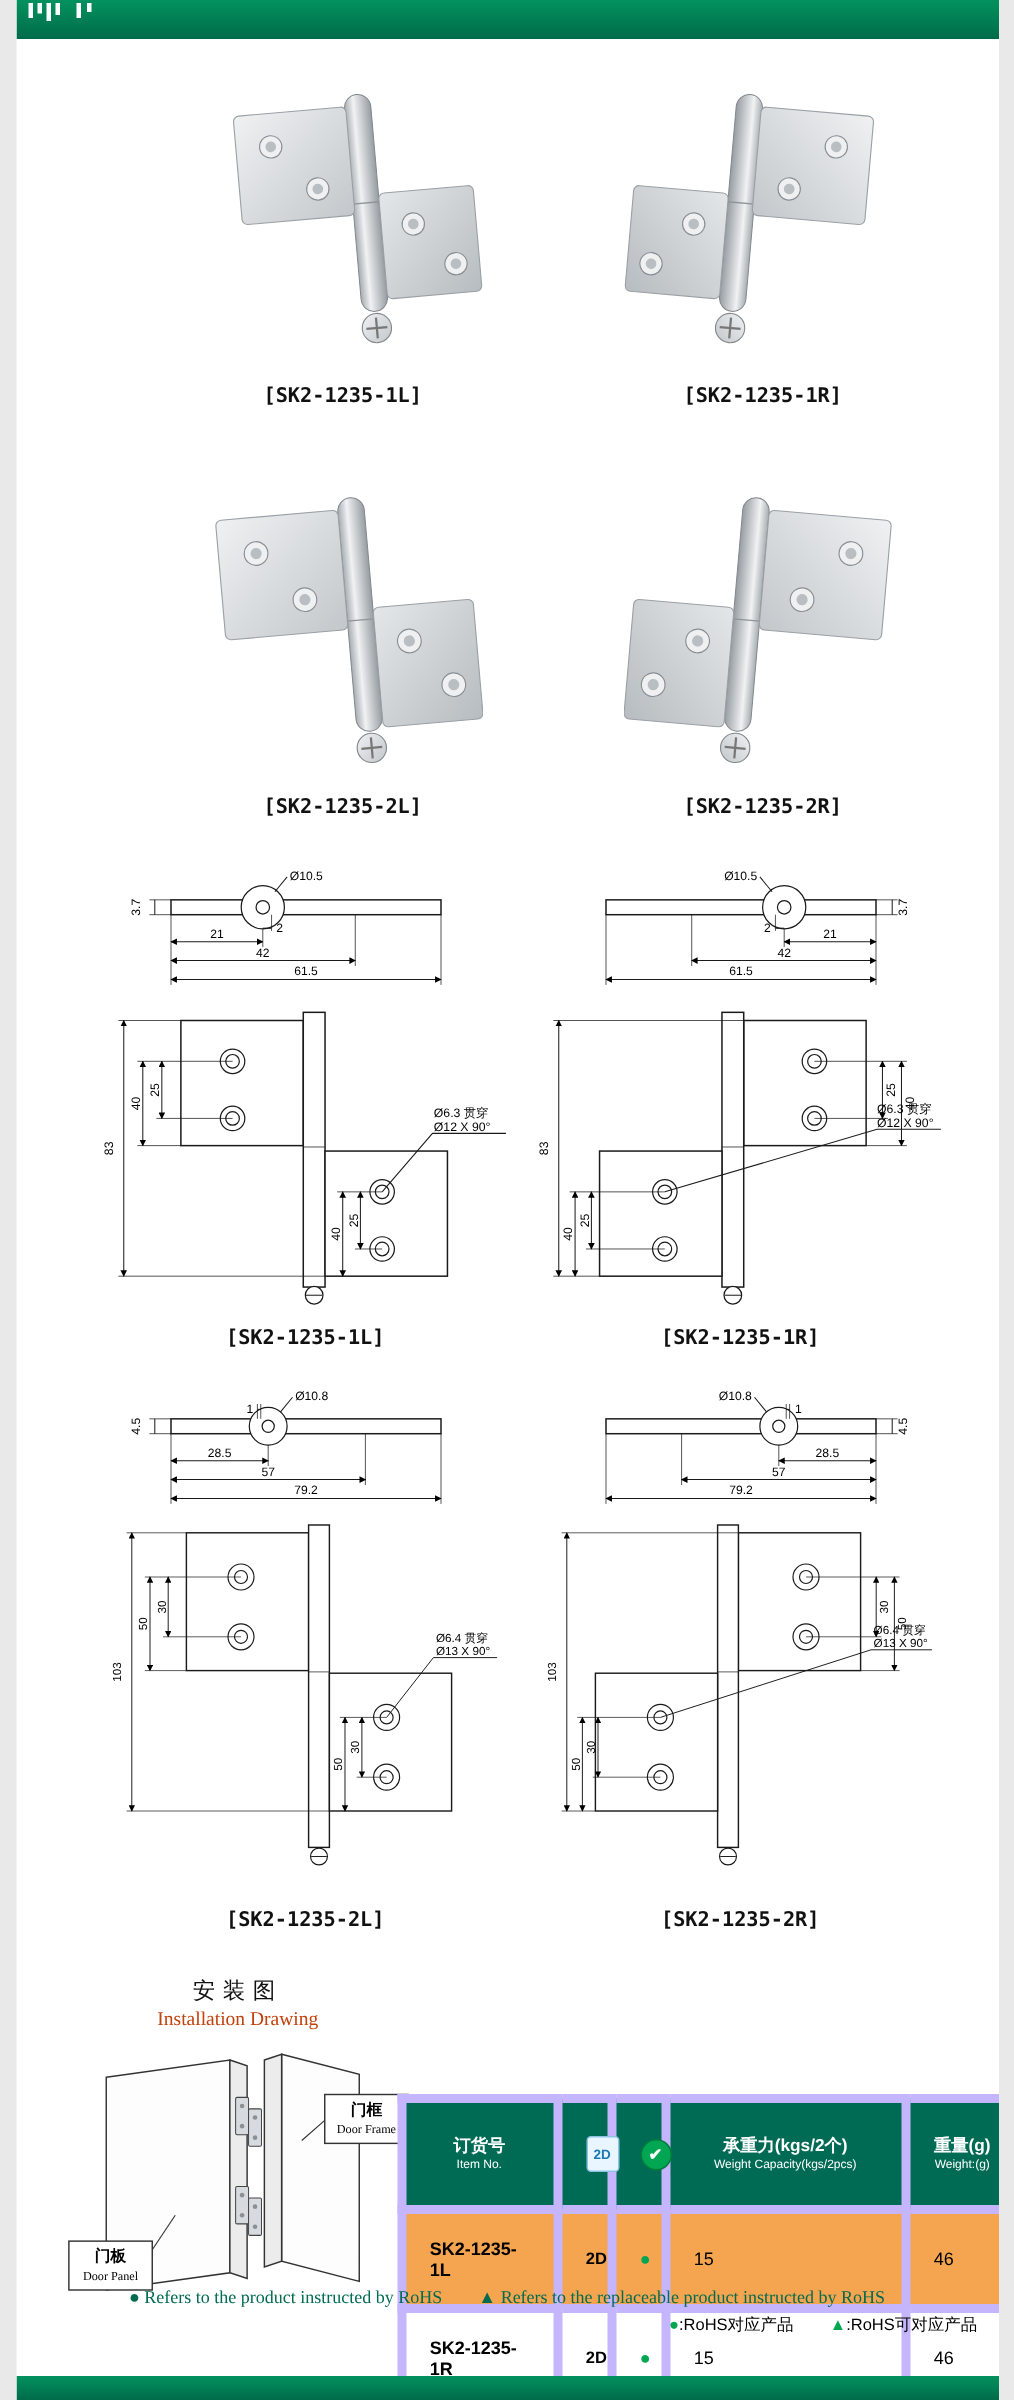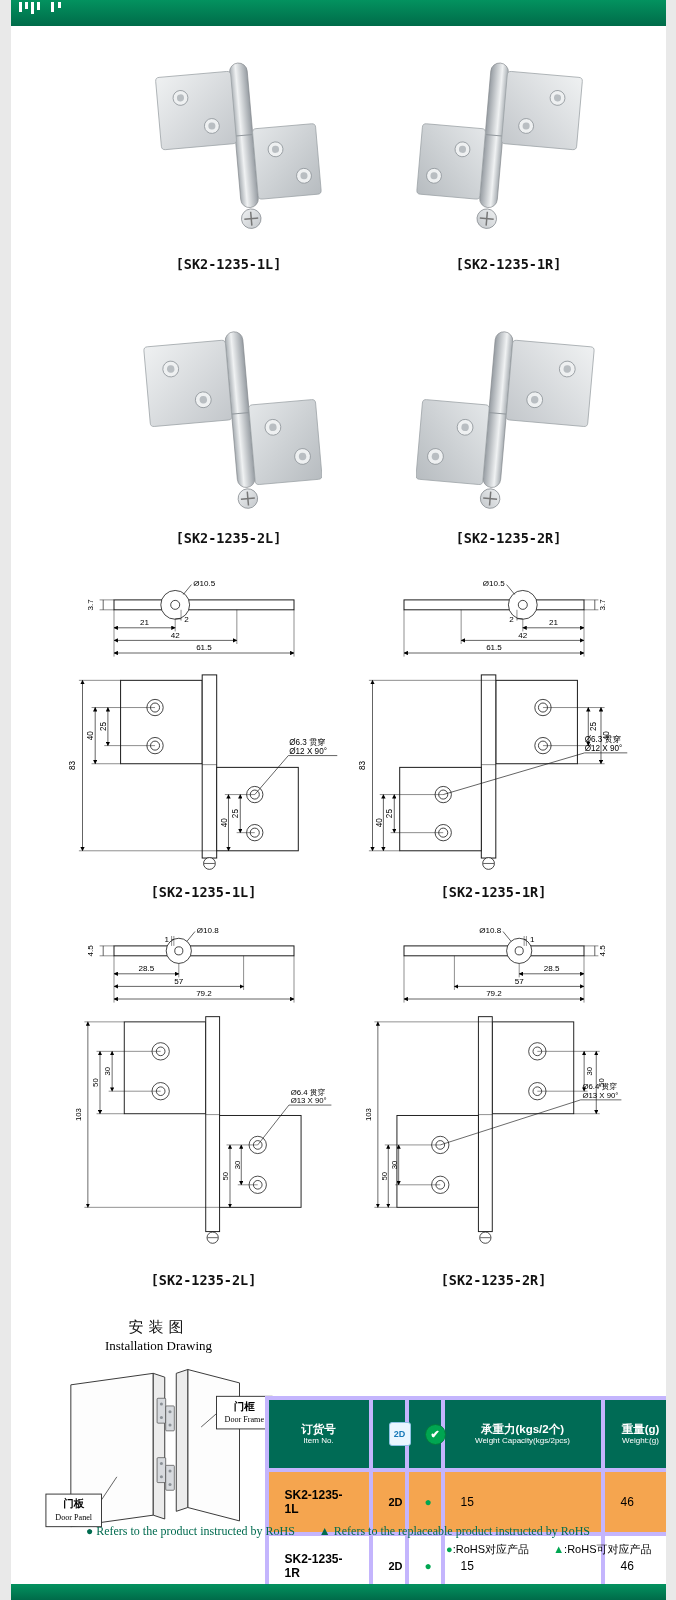--- a/index.html
+++ b/index.html
@@ -23,28 +23,28 @@
   .dcol{display:flex;flex-direction:column;align-items:center;}
   
   .geo{fill:#fff;stroke:#1a1a1a;stroke-width:1.1;}
   .geo2{fill:#fff;stroke:#1a1a1a;stroke-width:0.9;}
   .dl{stroke:#1a1a1a;stroke-width:0.75;fill:none;}
   .ext{stroke:#1a1a1a;stroke-width:0.55;fill:none;}
   .dt{font-family:"Liberation Sans",sans-serif;font-size:9px;fill:#000;}
   
   .install{position:absolute;left:30px;top:1318px;width:236px;text-align:center;}
   .inst-zh{font-weight:normal;font-size:15px;letter-spacing:5px;color:#111;}
-  .inst-en{font-family:"Liberation Serif",serif;font-size:13px;color:#000000;margin-top:1px;}
+  .inst-en{font-family:"Liberation Serif",serif;font-size:13px;color:#c2410c;margin-top:1px;}
   .it-zh{font-family:"Liberation Sans",sans-serif;font-size:11px;font-weight:bold;fill:#000;}
   .it-en{font-family:"Liberation Serif",serif;font-size:8.5px;fill:#000;}
   .ldr{stroke:#333;stroke-width:0.8;}
   
   .spec{position:absolute;left:254px;top:1396px;width:412px;}
   table{border-collapse:collapse;width:412px;table-layout:fixed;}
-  th,td{border:4px solid #c4b5fd;padding:16px;}
+  th,td{border:6px solid #c4b5fd;padding:16px;}
   thead th{background:#006b55;color:#fff;vertical-align:middle;height:36px;}
   .h-zh{display:block;font-size:11.5px;font-weight:bold;line-height:13px;}
   .h-en{display:block;font-size:8px;font-weight:normal;line-height:10px;}
   tbody td{height:25px;text-align:left;vertical-align:middle;font-size:12px;background:#fff;}
   tr.hl td{background:#f5a54f;}
   .c-item{font-weight:bold;}
   .c-cad{font-weight:bold;font-size:11px;}
   .c-rohs{color:#00a651;font-size:12px;}
   .cad-ic{display:inline-flex;align-items:center;justify-content:center;width:20px;height:22px;
           background:#eaf6ff;border:1px solid #8fc3e4;border-radius:3px;color:#1879b8;

